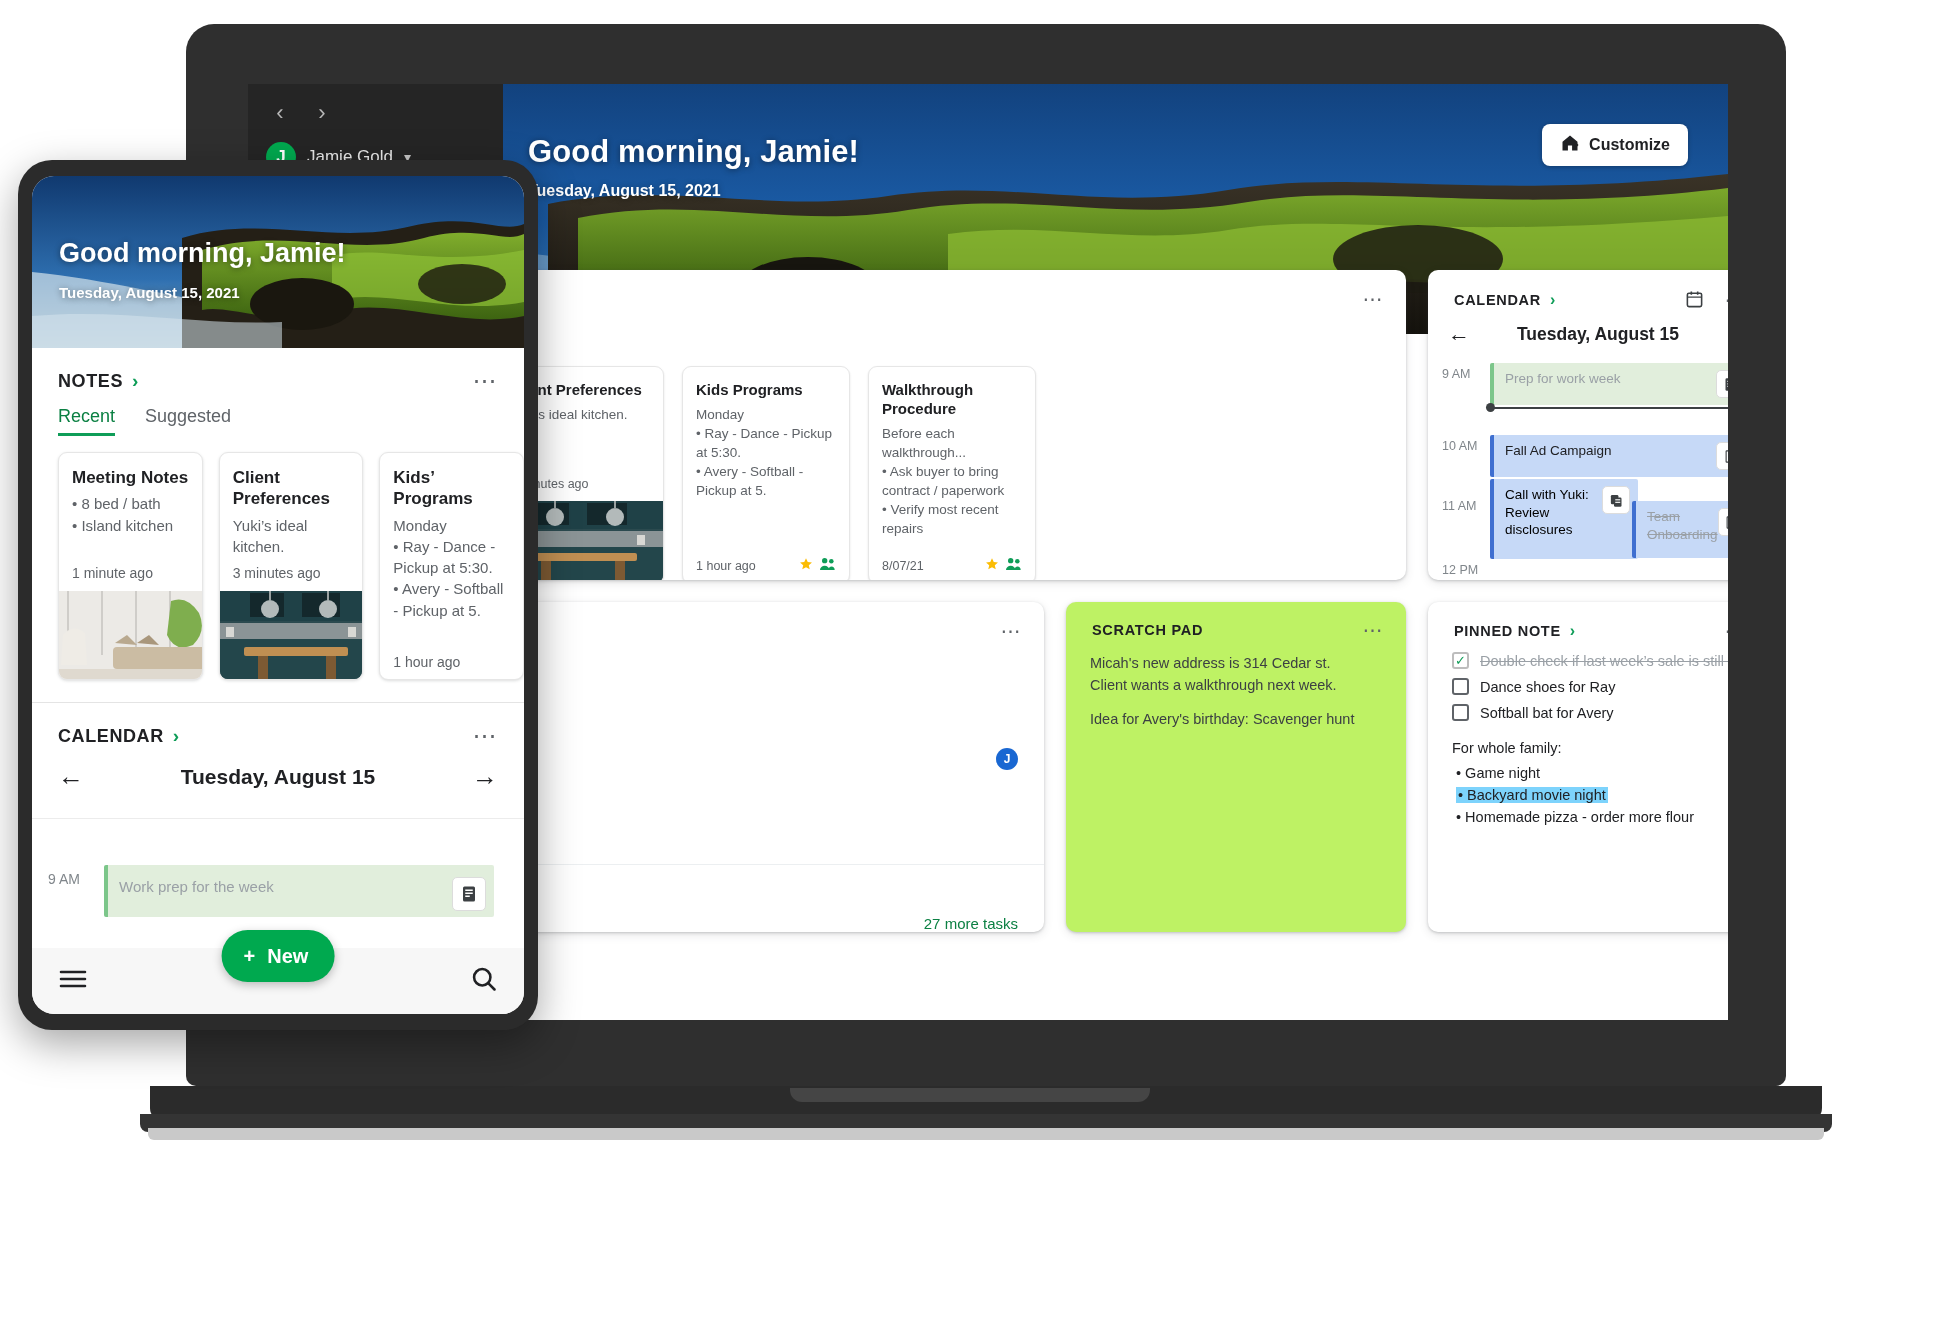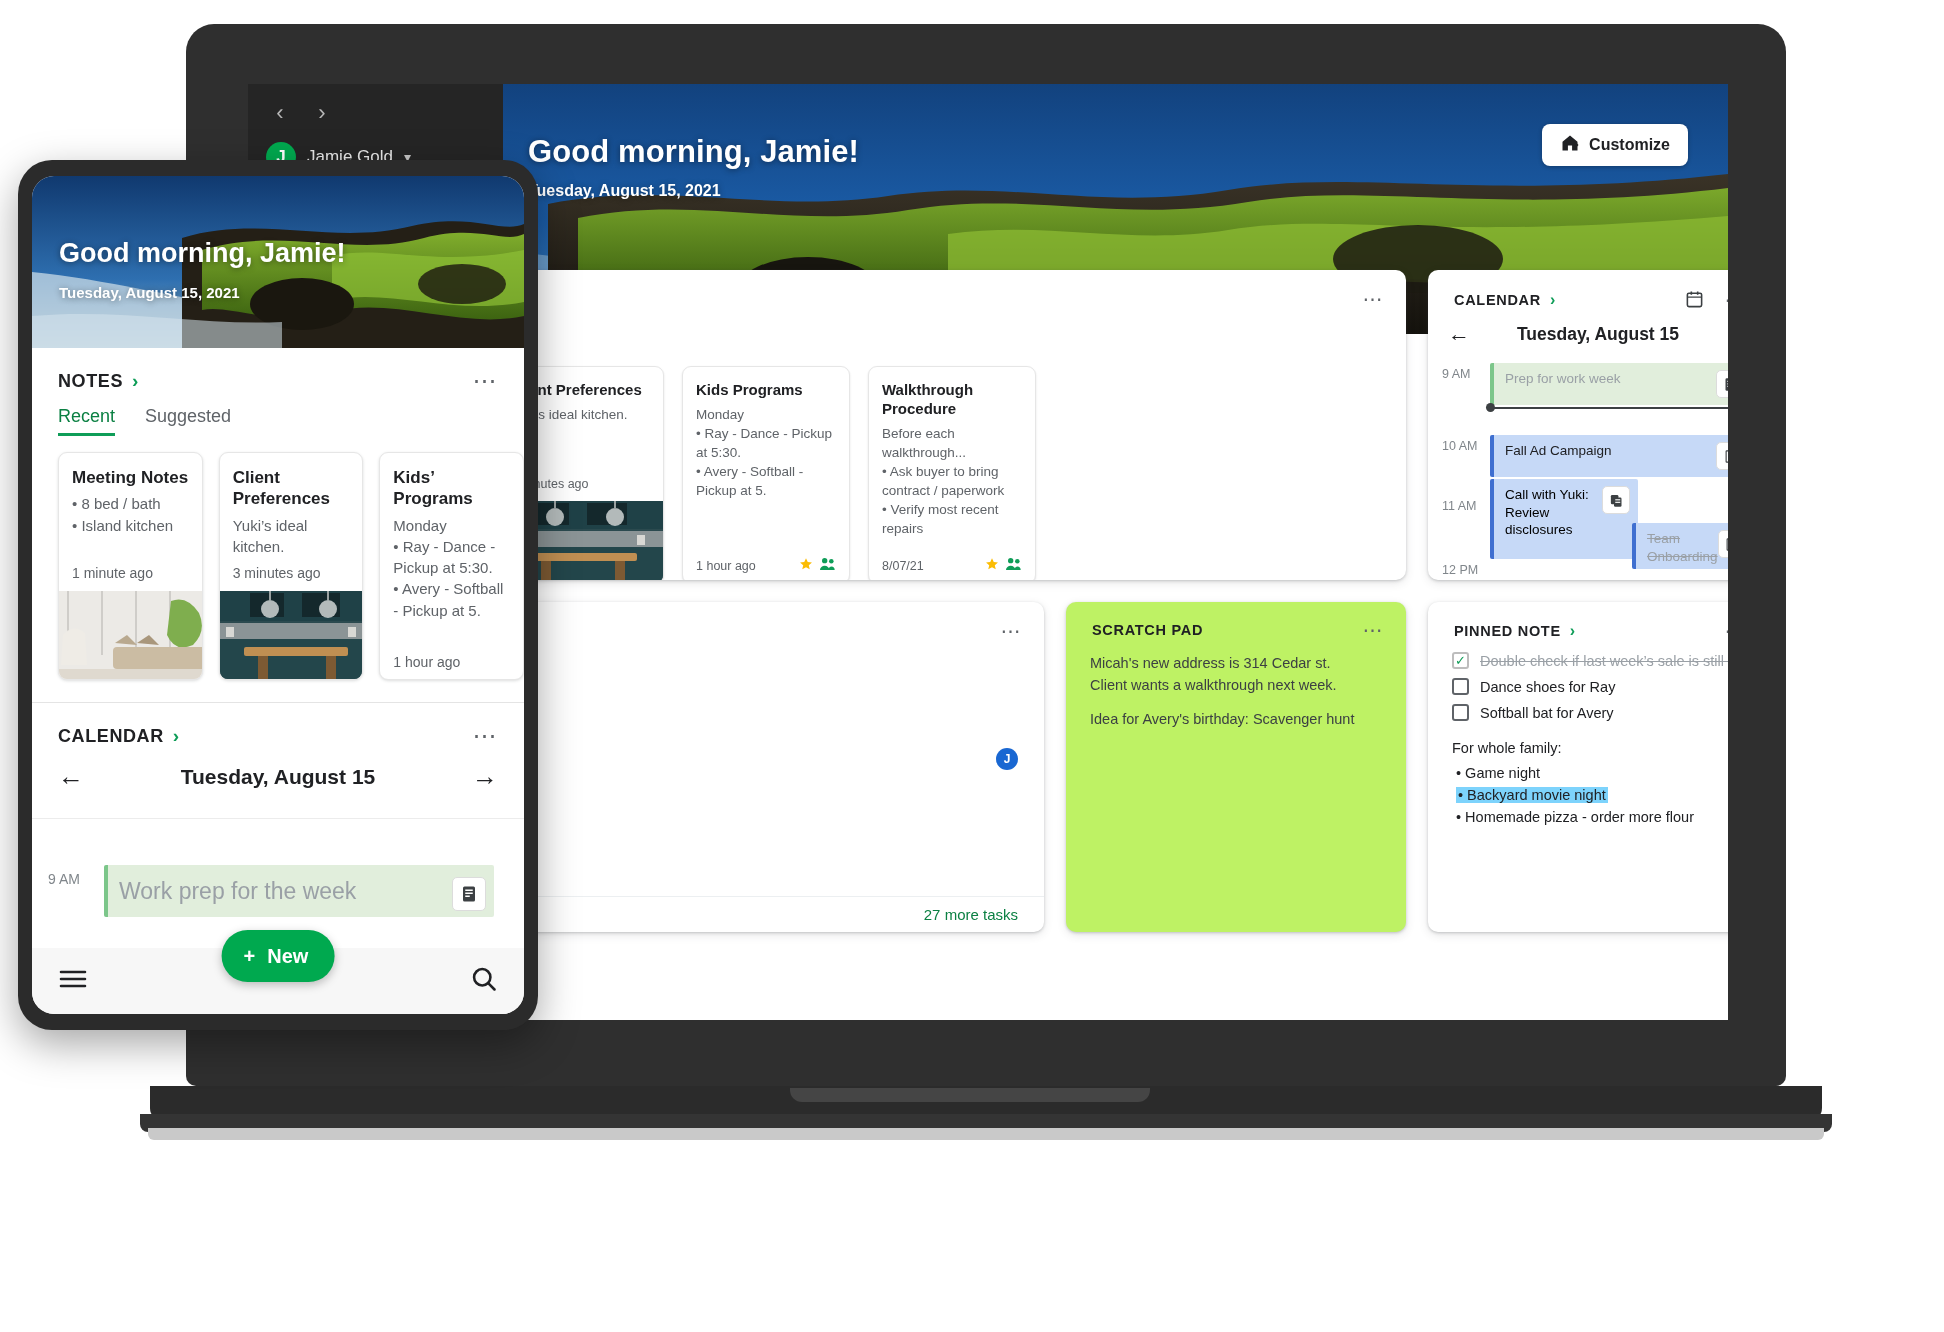--- a/index.html
+++ b/index.html
@@ -188,22 +188,22 @@
   .task-due { font-size:13px; color:#5f6368; margin-top:2px; }
   .task-due.overdue { color:#d93025; }
   .flag { color:#ea4335; font-size:13px; }
   .task-avatar {
     position:absolute; right: 4px; top: 2px;
     width:22px; height:22px; border-radius:50%; background:#1967d2;
     color:#fff; font-size:12px; font-weight:700;
     display:flex; align-items:center; justify-content:center;
   }
   .tasks-foot {
-    position:absolute; left:0; right:0; bottom:0; height: 36px;
-    border-top:1px solid #eceff1; display:flex; align-items:center;
+    position:absolute; left:0; right:0; bottom:0; height: 68px;
+    border-top:1px solid #eceff1; display:flex; align-items:flex-end;
     justify-content:flex-end; padding-right: 26px;
   }
   .more-tasks { color:#0b8043; font-size:15px; cursor:pointer; }
 
   
   .scratch-body { padding: 14px 24px 0 24px; }
   .scratch-body p { font-size:14.5px; color:#3c4043; line-height:1.55; }
   .scratch-body p + p { margin-top: 11px; }
 
   
@@ -527,21 +527,21 @@
               <span class="evt-btn">
                 <svg width="15" height="15" viewBox="0 0 24 24" fill="#3c4043">
                     <rect x="3" y="3" width="12" height="15" rx="2"></rect>
                     <rect x="8" y="7" width="12" height="15" rx="2"></rect>
                     <rect x="10" y="10" width="8" height="1.8" fill="#fff"></rect>
                     <rect x="10" y="14" width="8" height="1.8" fill="#fff"></rect>
                   </svg>
               </span>
             </div>
 
-            <div class="evt evt-blue2 evt-strike" style="left:204px; top:160px; width:120px; height:46px;">
+            <div class="evt evt-blue2 evt-strike" style="left:204px; top:138px; width:120px; height:57px;">
               <span class="evt-label">Team Onboarding</span>
               <span class="evt-btn">
                 <svg width="15" height="15" viewBox="0 0 24 24" fill="none" stroke="#3c4043" stroke-width="1.8">
                     <path d="M14 3H6a1 1 0 0 0-1 1v16a1 1 0 0 0 1 1h8"></path>
                     <path d="M8 8h7M8 12h5"></path>
                     <path d="M18 14v7M14.5 17.5h7"></path>
                   </svg>
               </span>
             </div>
           </div>
@@ -760,21 +760,21 @@
         <div class="p-cal-nav">
           <span class="cal-arrow">←</span>
           <span class="cal-date">Tuesday, August 15</span>
           <span class="cal-arrow" style="text-align:right">→</span>
         </div>
         <div class="p-cal-grid">
           <div class="cal-hour" style="top:52px; left:16px">9 AM</div>
           <div class="cal-hour" style="top:142px; left:12px">10 AM</div>
 
           <div class="evt evt-green" style="left:72px; top:46px; width:390px; height:52px; padding-top:12px;">
-            <span class="evt-label" style="font-size:23px">Work prep for the week</span>
+            <span class="evt-label" style="font-size:15px">Work prep for the week</span>
             <span class="evt-btn" style="width:34px;height:34px">
               <svg width="18" height="18" viewBox="0 0 24 24" fill="#3c4043">
                   <rect x="4" y="2" width="16" height="20" rx="2"></rect>
                   <rect x="7" y="6" width="10" height="2" fill="#fff"></rect>
                   <rect x="7" y="10" width="10" height="2" fill="#fff"></rect>
                   <rect x="7" y="14" width="6" height="2" fill="#fff"></rect>
                 </svg>
             </span>
           </div>
 

